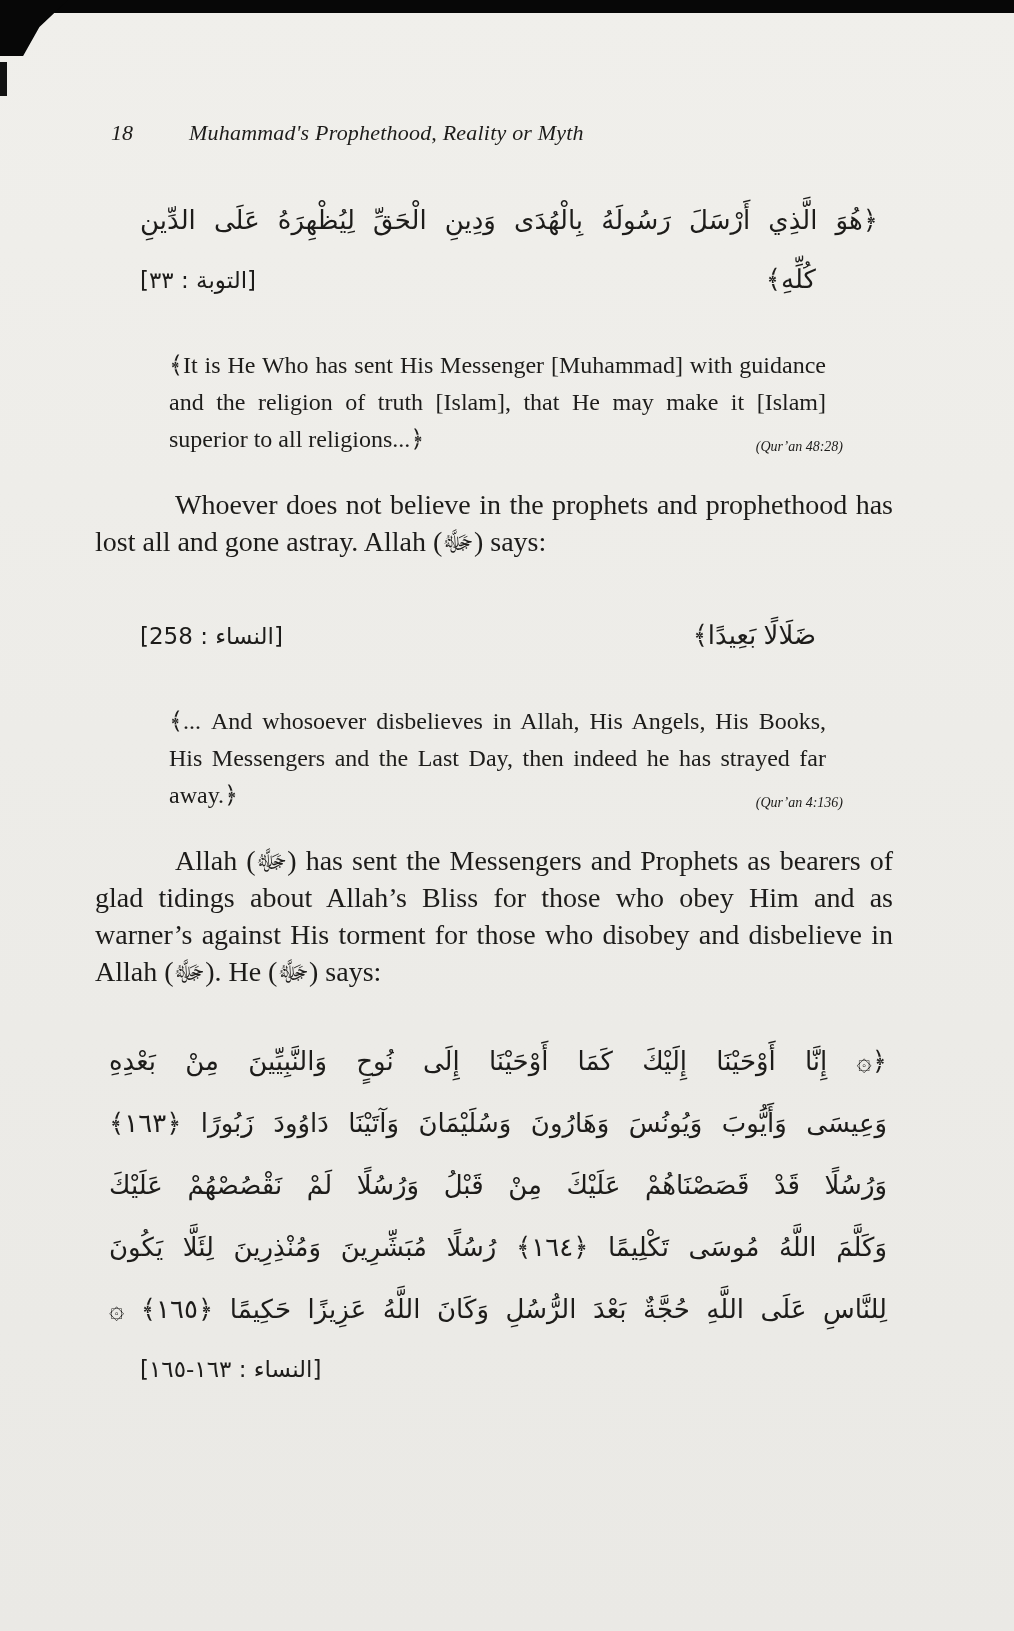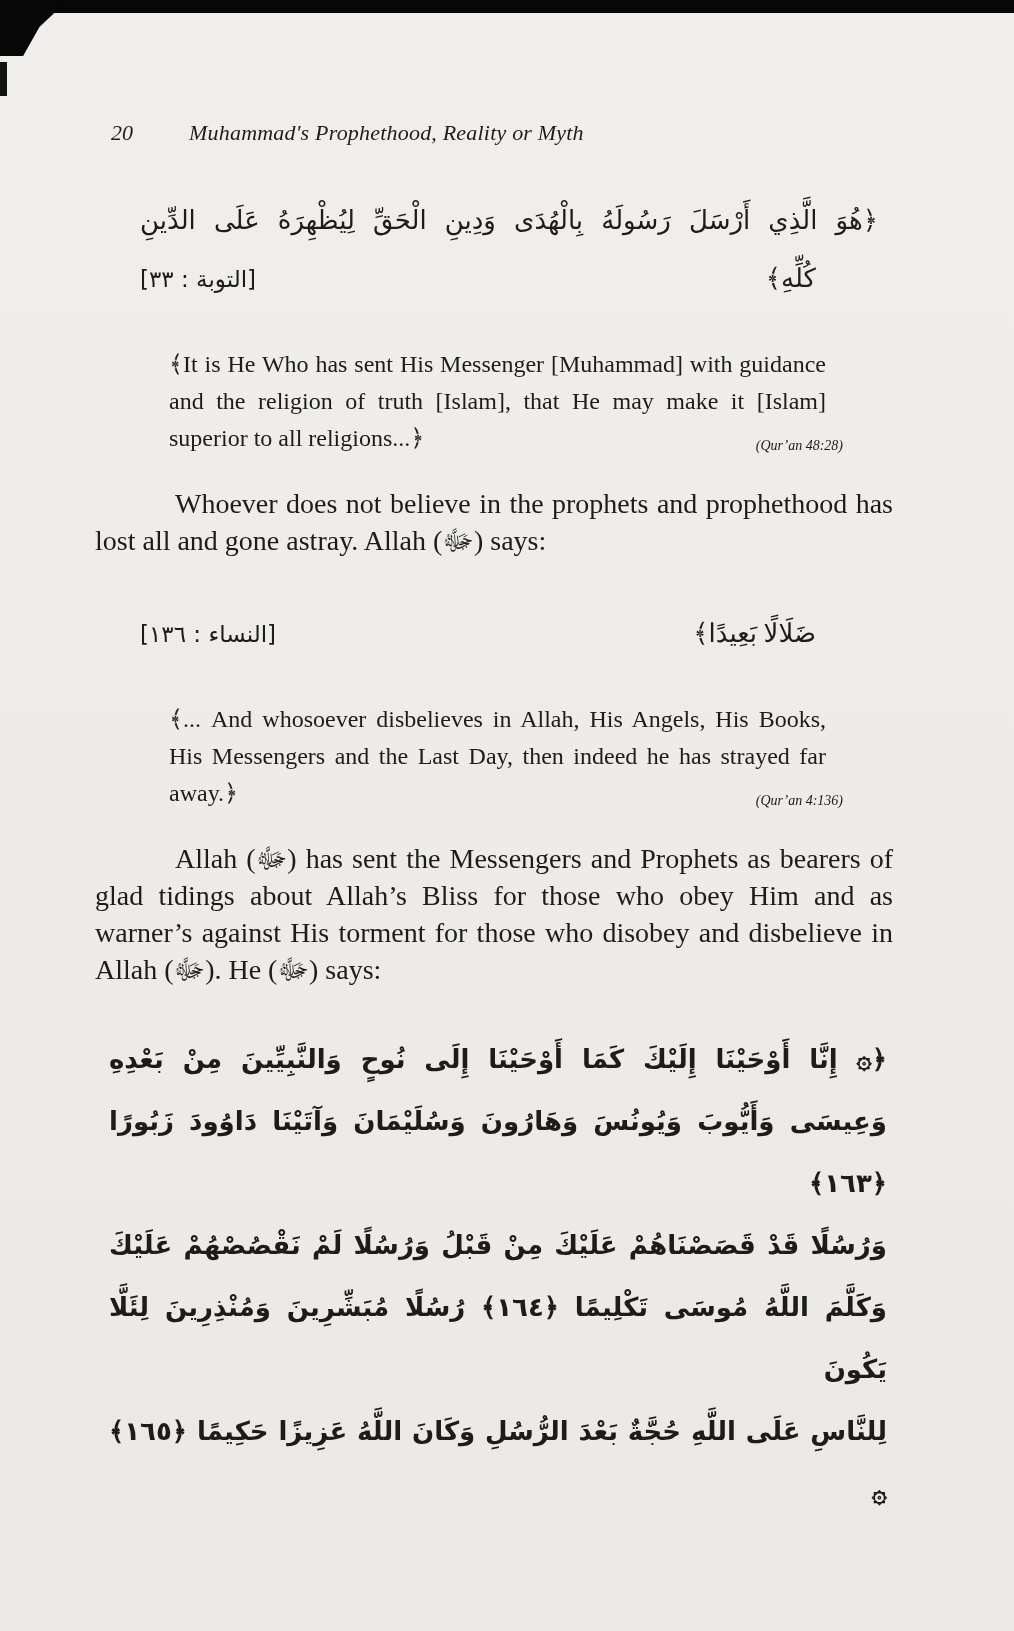--- a/index.html
+++ b/index.html
@@ -48,88 +48,91 @@
     display: flex; justify-content: space-between; align-items: baseline;
     line-height: 58px; margin-top: 2px;
   }
   .ar-ref {
     direction: rtl; unicode-bidi: isolate;
     font-family: "DejaVu Sans", sans-serif;
     font-size: 23px;
   }
   .ar-cont {
     direction: rtl; unicode-bidi: isolate;
-    font-family: Liberation Serif, serif;
+    font-family: Liberation Sans, sans-serif;
     margin-right: 62px;
   }
 
   .quote-block { position: relative; margin: 38px 50px 0 57px; font-size: 24px; }
   .quote-text { margin: 17px; text-align: justify; line-height: 37px; }
   .citation {
     position: absolute; right: 0; bottom: 3px;
     font-style: italic; font-size: 14px; white-space: nowrap;
   }
 
   .body-para {
     margin: 28px 0 0; font-size: 28px; line-height: 37px;
     text-align: justify; text-indent: 80px;
   }
 
   .arabic-block-large { margin: 40px 6px 0 14px; font-size: 26px; }
-  .arabic-block-large .ar-line { line-height: 62px; font-weight: bold; }
+  .arabic-block-large .ar-line { line-height: 62px; }
 
   .ref-row { margin: 16px 0 0 45px; text-align: left; }
 </style>
 </head>
 <body>
 
 <div class="page">
   <div class="scan-bar-top"></div>
   <div class="scan-blob"></div>
   <div class="scan-tick"></div>
 
   <div class="content">
 
     <header class="running-head">
-      <span class="page-num">20</span>
+      <span class="page-num">18</span>
       <span class="run-title">Muhammad's Prophethood, Reality or Myth</span>
     </header>
 
     <section class="arabic-block">
       <div class="ar-line">﴿هُوَ الَّذِي أَرْسَلَ رَسُولَهُ بِالْهُدَى وَدِينِ الْحَقِّ لِيُظْهِرَهُ عَلَى الدِّينِ</div>
       <div class="ar-row">
         <span class="ar-ref">[التوبة : ٣٣]</span>
         <span class="ar-cont">كُلِّهِ﴾</span>
       </div>
     </section>
 
     <section class="quote-block">
       <p class="quote-text">﴾It is He Who has sent His Messenger [Muhammad] with guidance and the religion of truth [Islam], that He may make it [Islam] superior to all religions...﴿</p>
       <span class="citation">(Qur’an 48:28)</span>
     </section>
 
     <p class="body-para">Whoever does not believe in the prophets and prophethood has lost all and gone astray. Allah (ﷻ) says:</p>
 
     <section class="arabic-block">
       <div class="ar-row">
-        <span class="ar-ref">[النساء : ١٣٦]</span>
+        <span class="ar-ref">[النساء : 258]</span>
         <span class="ar-cont">ضَلَالًا بَعِيدًا﴾</span>
       </div>
     </section>
 
     <section class="quote-block">
       <p class="quote-text">﴾... And whosoever disbelieves in Allah, His Angels, His Books, His Messengers and the Last Day, then indeed he has strayed far away.﴿</p>
       <span class="citation">(Qur’an 4:136)</span>
     </section>
 
     <p class="body-para">Allah (ﷻ) has sent the Messengers and Prophets as bearers of glad tidings about Allah’s Bliss for those who obey Him and as warner’s against His torment for those who disobey and disbelieve in Allah (ﷻ). He (ﷻ) says:</p>
 
     <section class="arabic-block-large">
       <div class="ar-line">﴿۞ إِنَّا أَوْحَيْنَا إِلَيْكَ كَمَا أَوْحَيْنَا إِلَى نُوحٍ وَالنَّبِيِّينَ مِنْ بَعْدِهِ</div>
       <div class="ar-line">وَعِيسَى وَأَيُّوبَ وَيُونُسَ وَهَارُونَ وَسُلَيْمَانَ وَآتَيْنَا دَاوُودَ زَبُورًا ﴿١٦٣﴾</div>
       <div class="ar-line">وَرُسُلًا قَدْ قَصَصْنَاهُمْ عَلَيْكَ مِنْ قَبْلُ وَرُسُلًا لَمْ نَقْصُصْهُمْ عَلَيْكَ</div>
       <div class="ar-line">وَكَلَّمَ اللَّهُ مُوسَى تَكْلِيمًا ﴿١٦٤﴾ رُسُلًا مُبَشِّرِينَ وَمُنْذِرِينَ لِئَلَّا يَكُونَ</div>
       <div class="ar-line">لِلنَّاسِ عَلَى اللَّهِ حُجَّةٌ بَعْدَ الرُّسُلِ وَكَانَ اللَّهُ عَزِيزًا حَكِيمًا ﴿١٦٥﴾ ۞</div>
     </section>
 
+    <div class="ref-row">
+      <span class="ar-ref">[النساء : ١٦٣-١٦٥]</span>
+    </div>
 
   </div>
 </div>
 
 </body></html>

